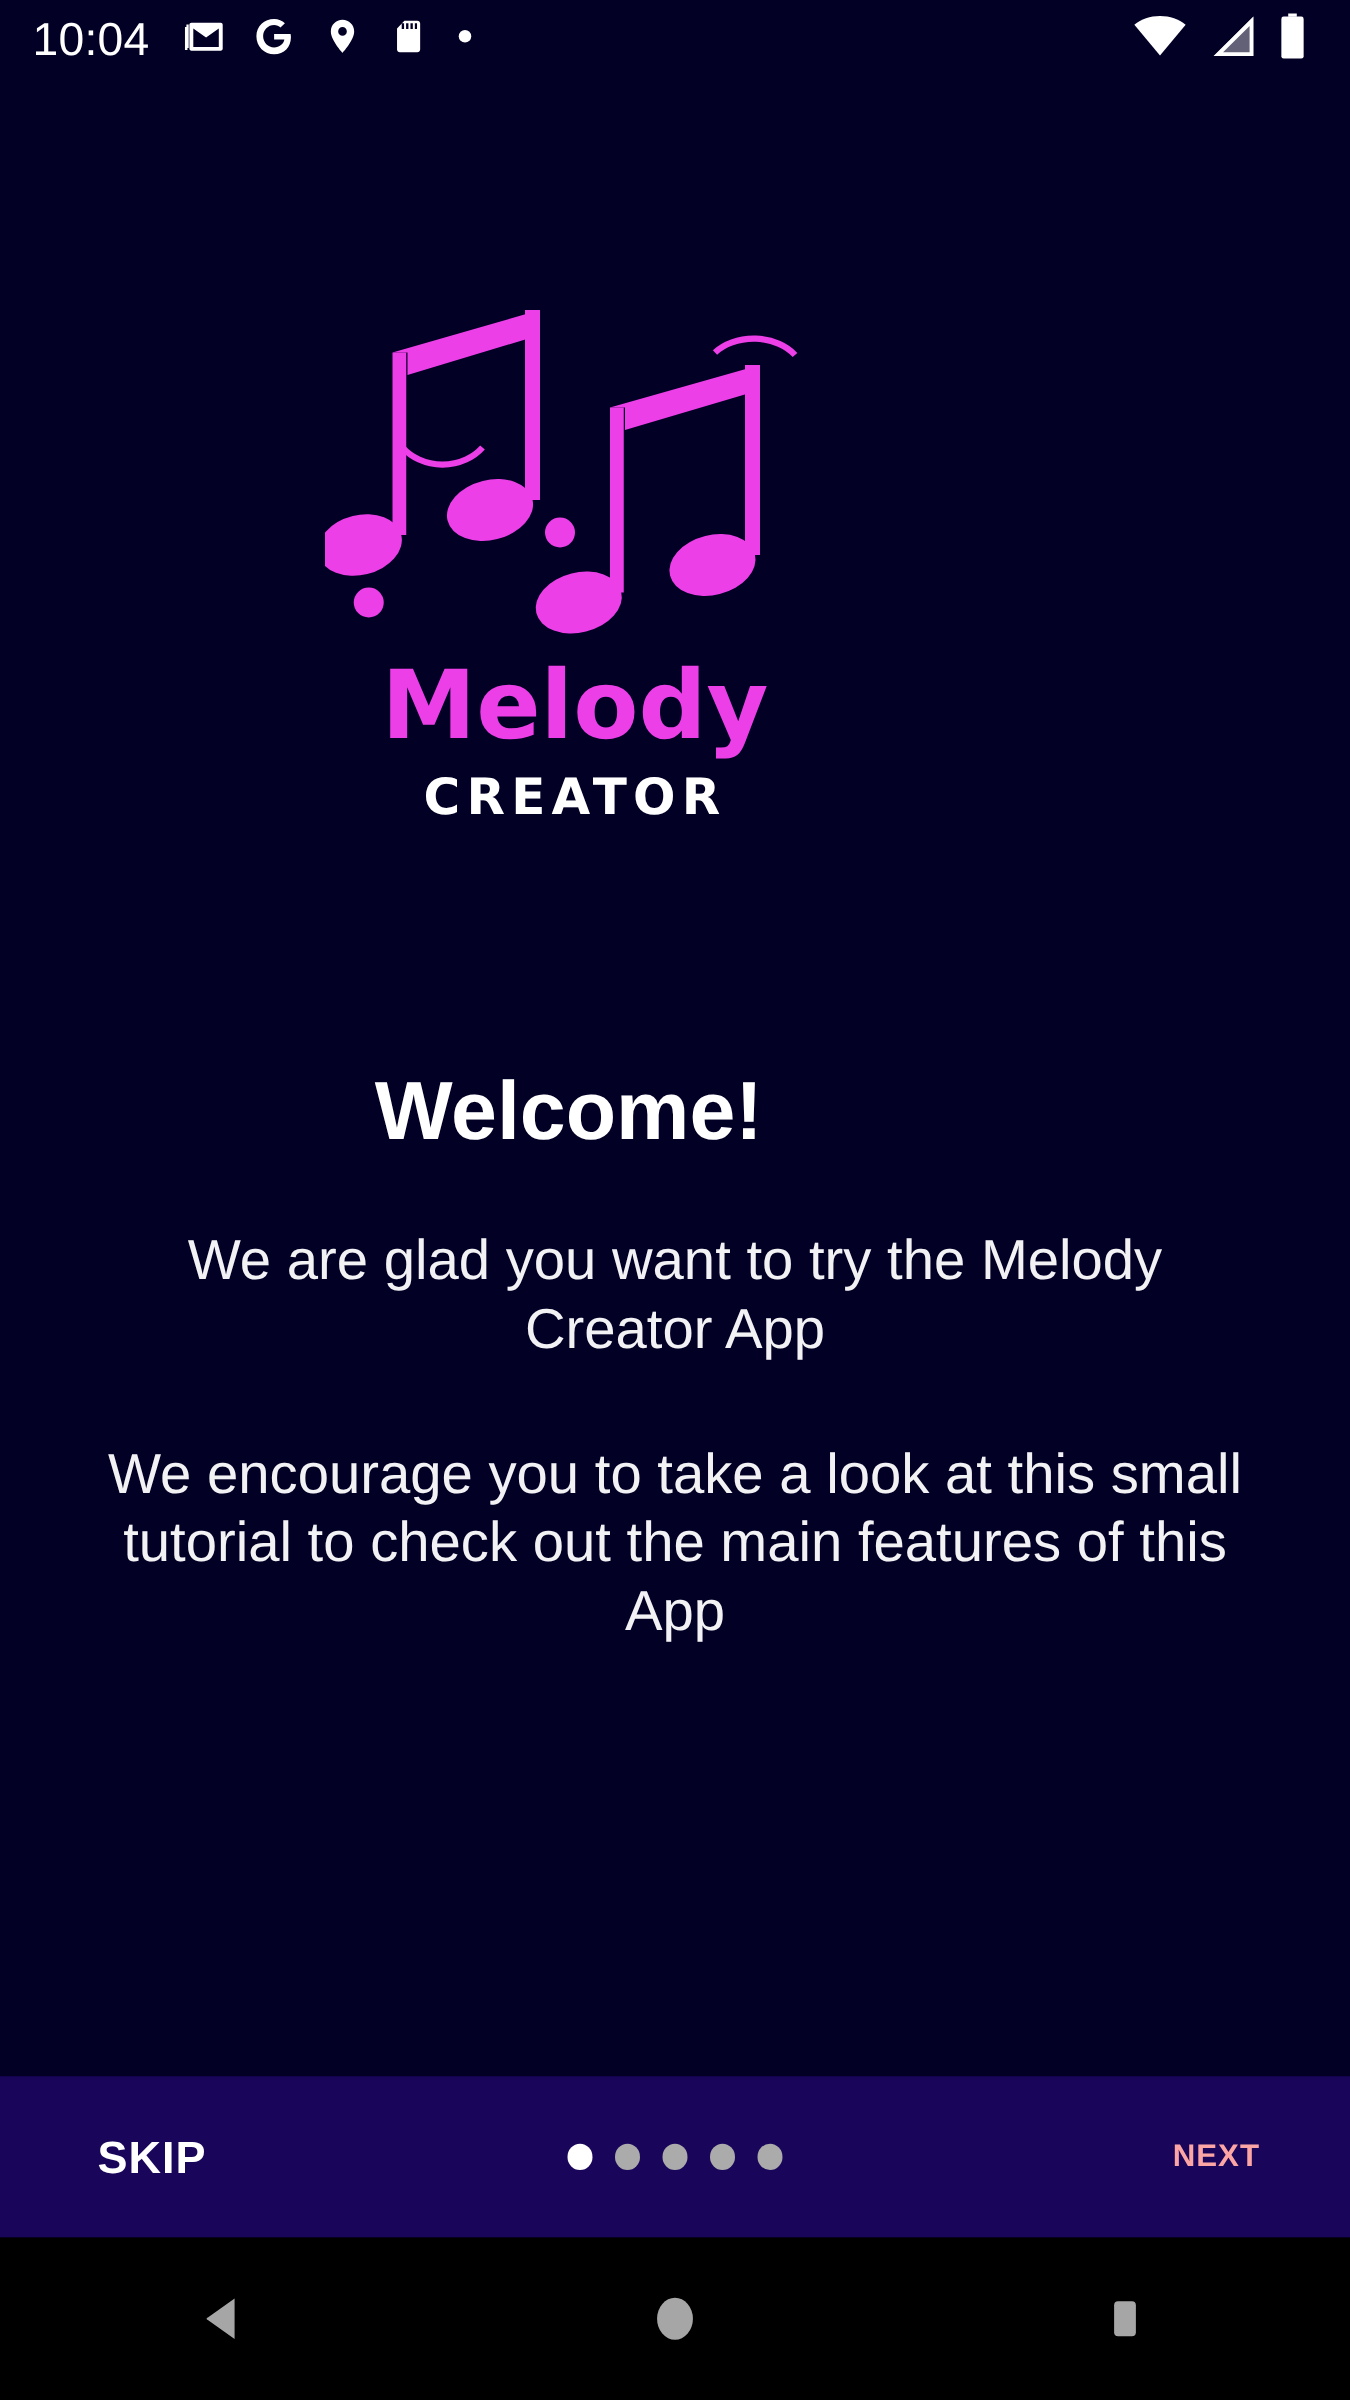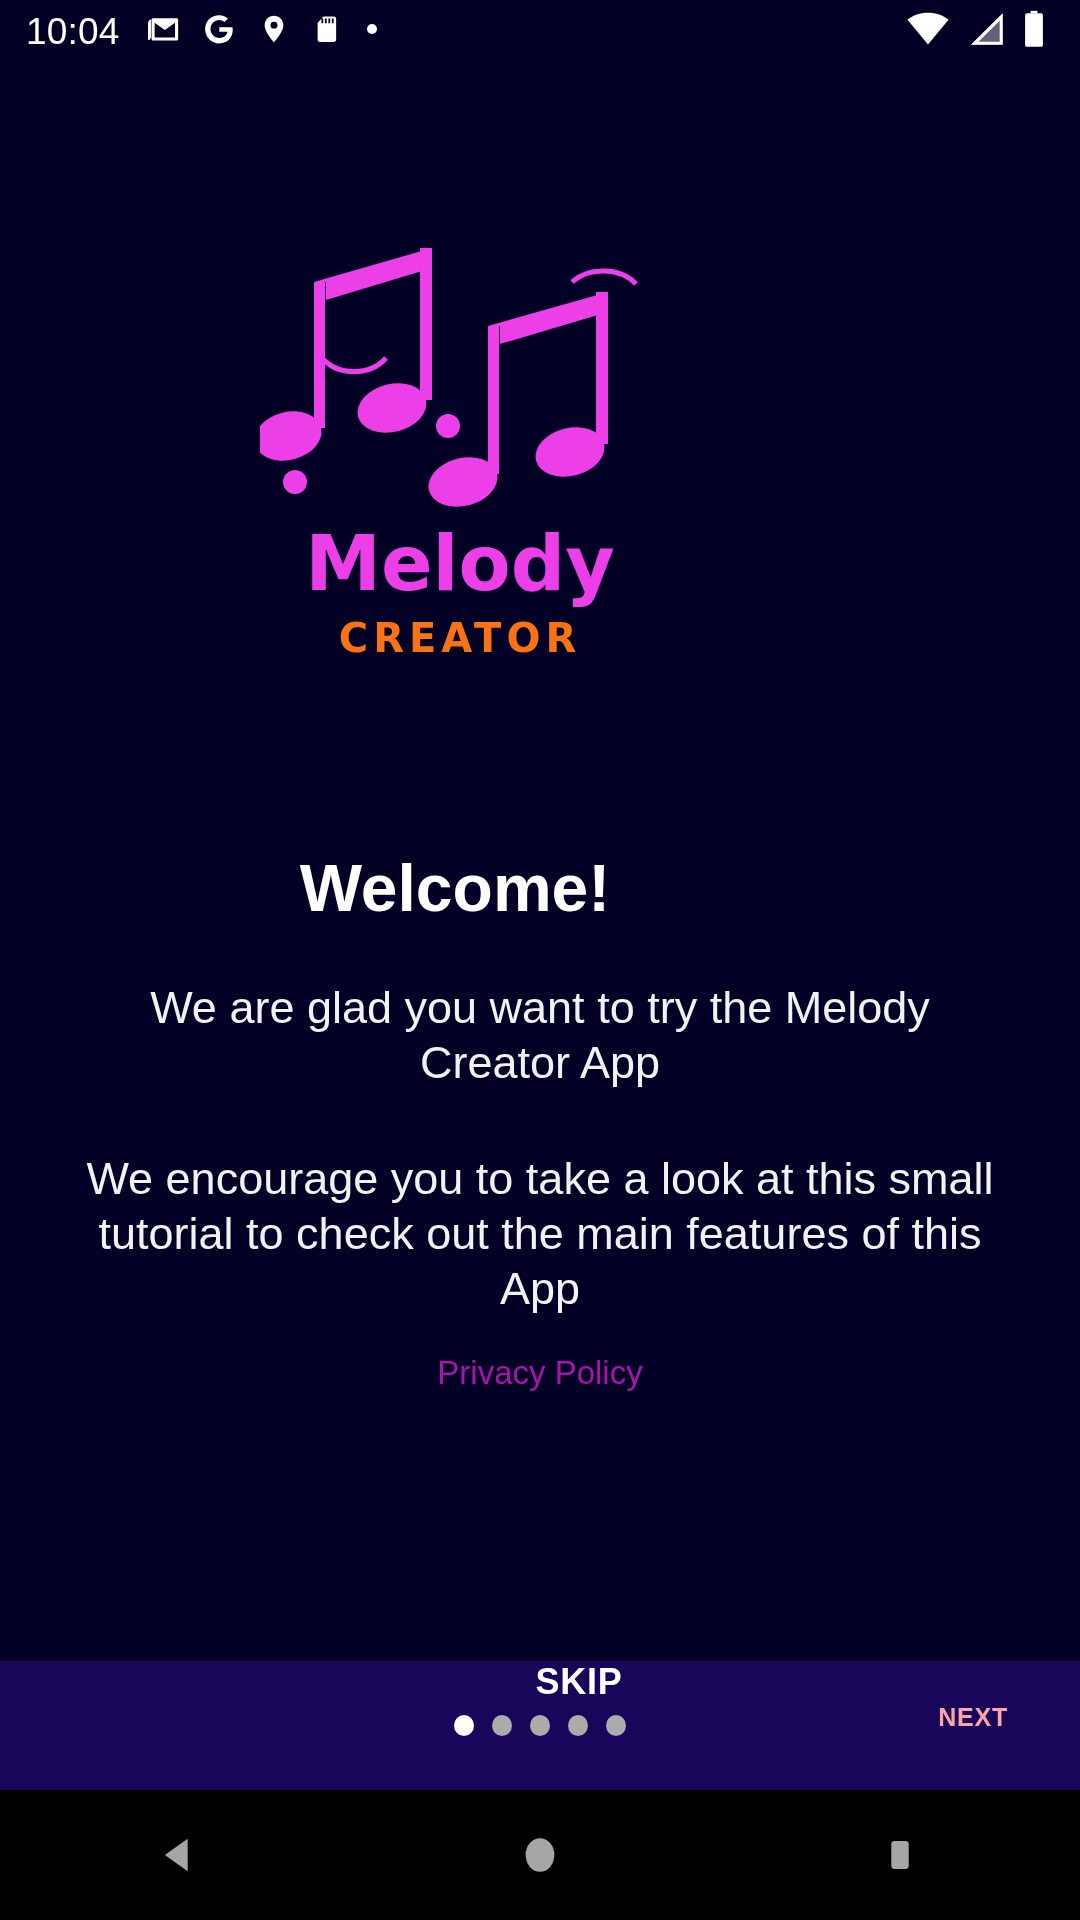--- a/index.html
+++ b/index.html
@@ -66,21 +66,21 @@
     margin-top: 6px;
     color: #ed3fe8;
     font-family: "DejaVu Sans", sans-serif;
     font-size: 76px;
     font-weight: bold;
     letter-spacing: 0px;
     line-height: 1;
   }
   #logo-subwordmark {
     margin-top: 16px;
-    color: #f97316;
+    color: #ffffff;
     font-family: "DejaVu Sans", sans-serif;
     font-size: 40px;
     font-weight: bold;
     letter-spacing: 5px;
     line-height: 1;
   }
 
   
   #welcome-title {
     position: absolute;
@@ -137,21 +137,20 @@
   #onboarding-bar {
     position: absolute;
     left: 0;
     top: 1661px;
     width: 1080px;
     height: 129px;
     background: #190559;
     display: flex;
     align-items: center;
     box-sizing: border-box;
-    flex-direction: column;
   }
   #skip-button {
     color: #ffffff;
     font-size: 36px;
     font-weight: bold;
     letter-spacing: 0.8px;
     margin-left: 78px;
     cursor: pointer;
     background: none;
     border: 0;
@@ -305,21 +304,20 @@
     </svg>
     <div id="logo-wordmark">Melody</div>
     <div id="logo-subwordmark">CREATOR</div>
   </div>
 
   <div id="welcome-title">Welcome!</div>
   <div id="paragraph-1">We are glad you want to try the Melody Creator App</div>
   <div id="paragraph-2">We encourage you to take a look at this small tutorial to check out the main features of this App</div>
 
   <div id="links">
-    <span class="policy-link">Privacy Policy</span>
   </div>
 
   <div id="onboarding-bar">
     <button id="skip-button">SKIP</button>
     <button id="next-button">NEXT</button>
     <div id="page-dots">
         <div class="page-dot active" style="background: rgb(255, 255, 255);"></div>
         <div class="page-dot" style="background: rgb(171, 171, 171);"></div>
         <div class="page-dot" style="background: rgb(171, 171, 171);"></div>
         <div class="page-dot" style="background: rgb(171, 171, 171);"></div>

